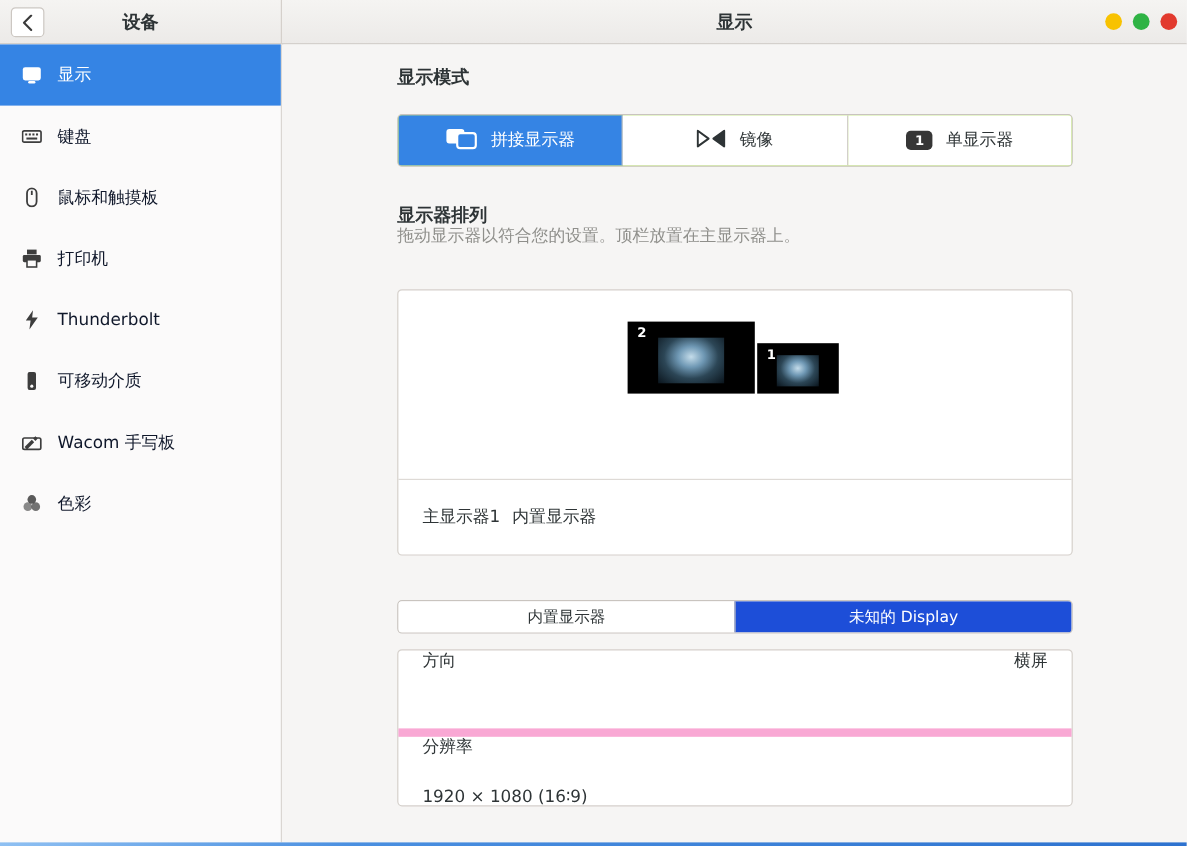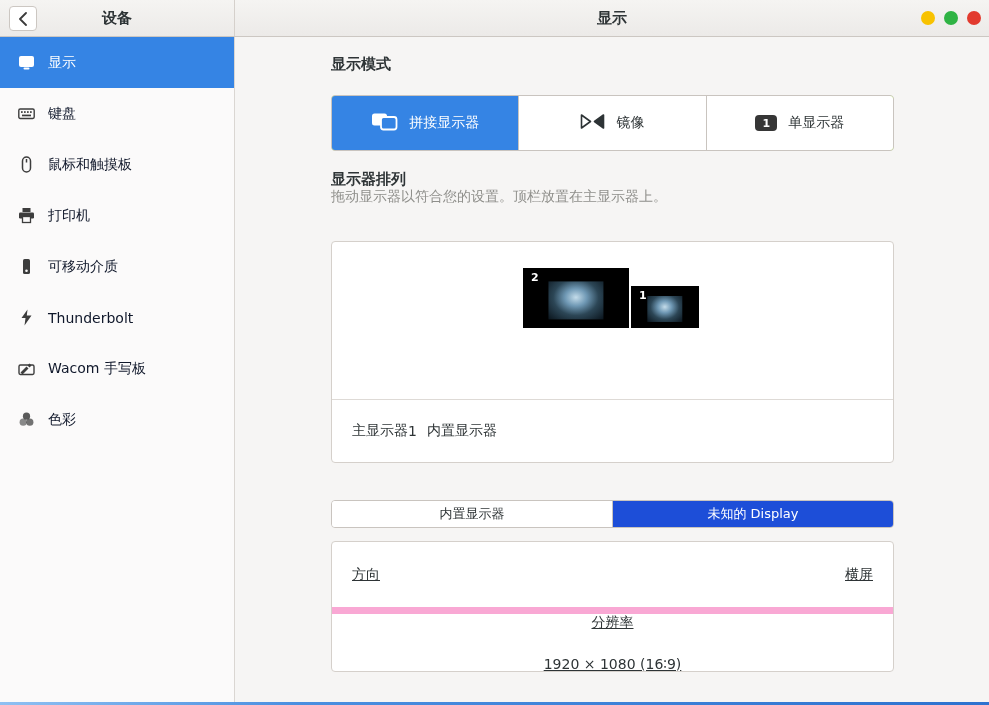--- a/index.html
+++ b/index.html
@@ -37,21 +37,21 @@
 
   
   .content { position:absolute; top:37px; left:236px; right:0; bottom:3px; background:#f6f5f4; overflow:hidden; }
   .content-inner { position:relative; width:563px; margin-left:95px; height:100%; }
   .section-title { position:absolute; font-size:15px; font-weight:bold; color:#2e3436; }
   .hint { position:absolute; font-size:14px; color:#8f8f8b; }
 
   .panel { position:absolute; left:0; width:563px; background:#ffffff; border:1px solid #d5d0cb; border-radius:4px; }
 
   
-  .segmented { position:absolute; top:58px; left:0; width:563px; height:56px; display:flex;
+  .segmented { position:absolute; top:58px; left:0; width:563px; height:44px; display:flex;
                border:1px solid #c9c4bf; border-radius:4px; overflow:hidden; background:#bef264; }
   .segment { flex:1; display:flex; align-items:center; justify-content:center; gap:11px;
              background:#fff; border:none; border-right:1px solid #c9c4bf; font-family:inherit;
              font-size:14px; color:#2e3436; cursor:pointer; }
   .segment:last-child { border-right:none; }
   .segment.selected { background:#3584e4; color:#fff; }
   .single-badge { display:inline-flex; align-items:center; justify-content:center; width:22px; height:16px;
                   background:#363636; color:#fff; border-radius:4px; font-size:11px; font-weight:bold; }
 
   
@@ -70,22 +70,22 @@
   
   .tabs { position:absolute; top:463px; left:0; width:563px; height:28px; display:flex;
           border:1px solid #c9c4bf; border-radius:4px; overflow:hidden; }
   .tab { flex:1; border:none; background:#fff; font-family:inherit; font-size:13px; color:#2e3436;
          cursor:pointer; display:flex; align-items:center; justify-content:center; }
   .tab + .tab { border-left:1px solid #c9c4bf; }
   .tab.selected { background:#1d4ed8; color:#fff; }
 
   
   .settings-panel { top:504px; height:131px; }
-  .setting-row { height:65px; display:flex; align-items:center; justify-content:space-between;
-                 padding:0 20px; cursor:pointer;text-decoration:underline; }
+  .setting-row { height:65px; display:flex; justify-content:space-between;
+                 padding:0 20px; cursor:pointer; }
   .setting-row + .setting-row { border-top:7px solid #f9a8d4;flex-direction:column; }
 
   
   .bottom-strip { position:absolute; left:0; right:0; bottom:0; height:3px;
                   background:linear-gradient(90deg,#8fc0f2 0%,#4a8fe0 30%,#2d72cf 100%); }
 </style>
 </head>
 <body>
 
 <div class="window">
@@ -155,34 +155,34 @@
             <rect x="1" y="5.5" width="15" height="6" rx="1.2" fill="currentColor"></rect>
             <rect x="4.5" y="9.5" width="8" height="6" fill="#fbfafa" stroke="currentColor" stroke-width="1.3"></rect>
           </svg>
       </span>
       <span class="side-label">打印机</span>
     </div>
 
     <div class="side-item">
       <span class="icon">
         <svg width="17" height="17" viewBox="0 0 17 17">
+            <path d="M9.5 0.5 L3.5 9 H7.5 L6.5 16.5 L13.5 6.5 H8.8 Z" fill="currentColor"></path>
+          </svg>
+      </span>
+      <span class="side-label">Thunderbolt</span>
+    </div>
+
+    <div class="side-item">
+      <span class="icon">
+        <svg width="17" height="17" viewBox="0 0 17 17">
             <rect x="5" y="1" width="7" height="15" rx="1.6" fill="currentColor"></rect>
             <circle cx="8.5" cy="12.8" r="1.3" fill="#fbfafa"></circle>
           </svg>
       </span>
       <span class="side-label">可移动介质</span>
-    </div>
-
-    <div class="side-item">
-      <span class="icon">
-        <svg width="17" height="17" viewBox="0 0 17 17">
-            <path d="M9.5 0.5 L3.5 9 H7.5 L6.5 16.5 L13.5 6.5 H8.8 Z" fill="currentColor"></path>
-          </svg>
-      </span>
-      <span class="side-label">Thunderbolt</span>
     </div>
 
     <div class="side-item">
       <span class="icon">
         <svg width="17" height="17" viewBox="0 0 17 17">
             <rect x="1" y="5" width="15" height="9.5" rx="1.4" fill="none" stroke="currentColor" stroke-width="1.4"></rect>
             <path d="M2.5 12.5 L8.5 6.5 L10.5 8.5 L4.5 14.5 Z" fill="currentColor"></path>
             <path d="M9.5 5.5 L11.5 3.5 L13.5 5.5 L11.5 7.5 Z" fill="currentColor"></path>
           </svg>
       </span>

